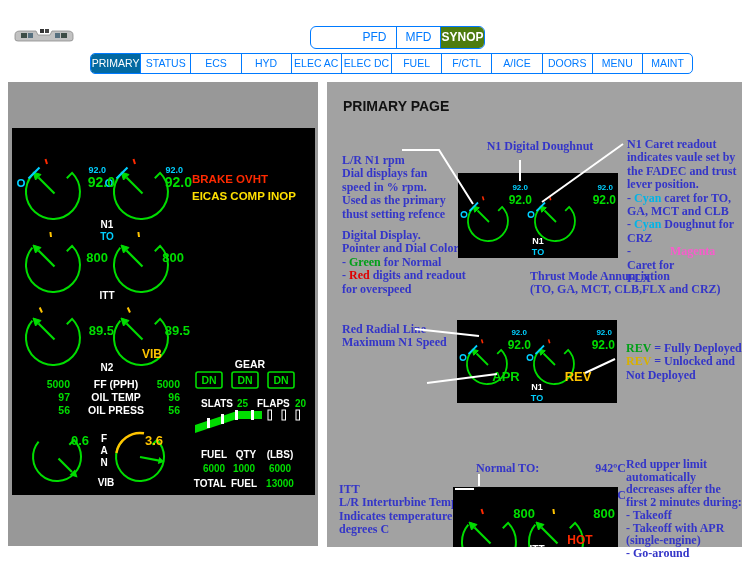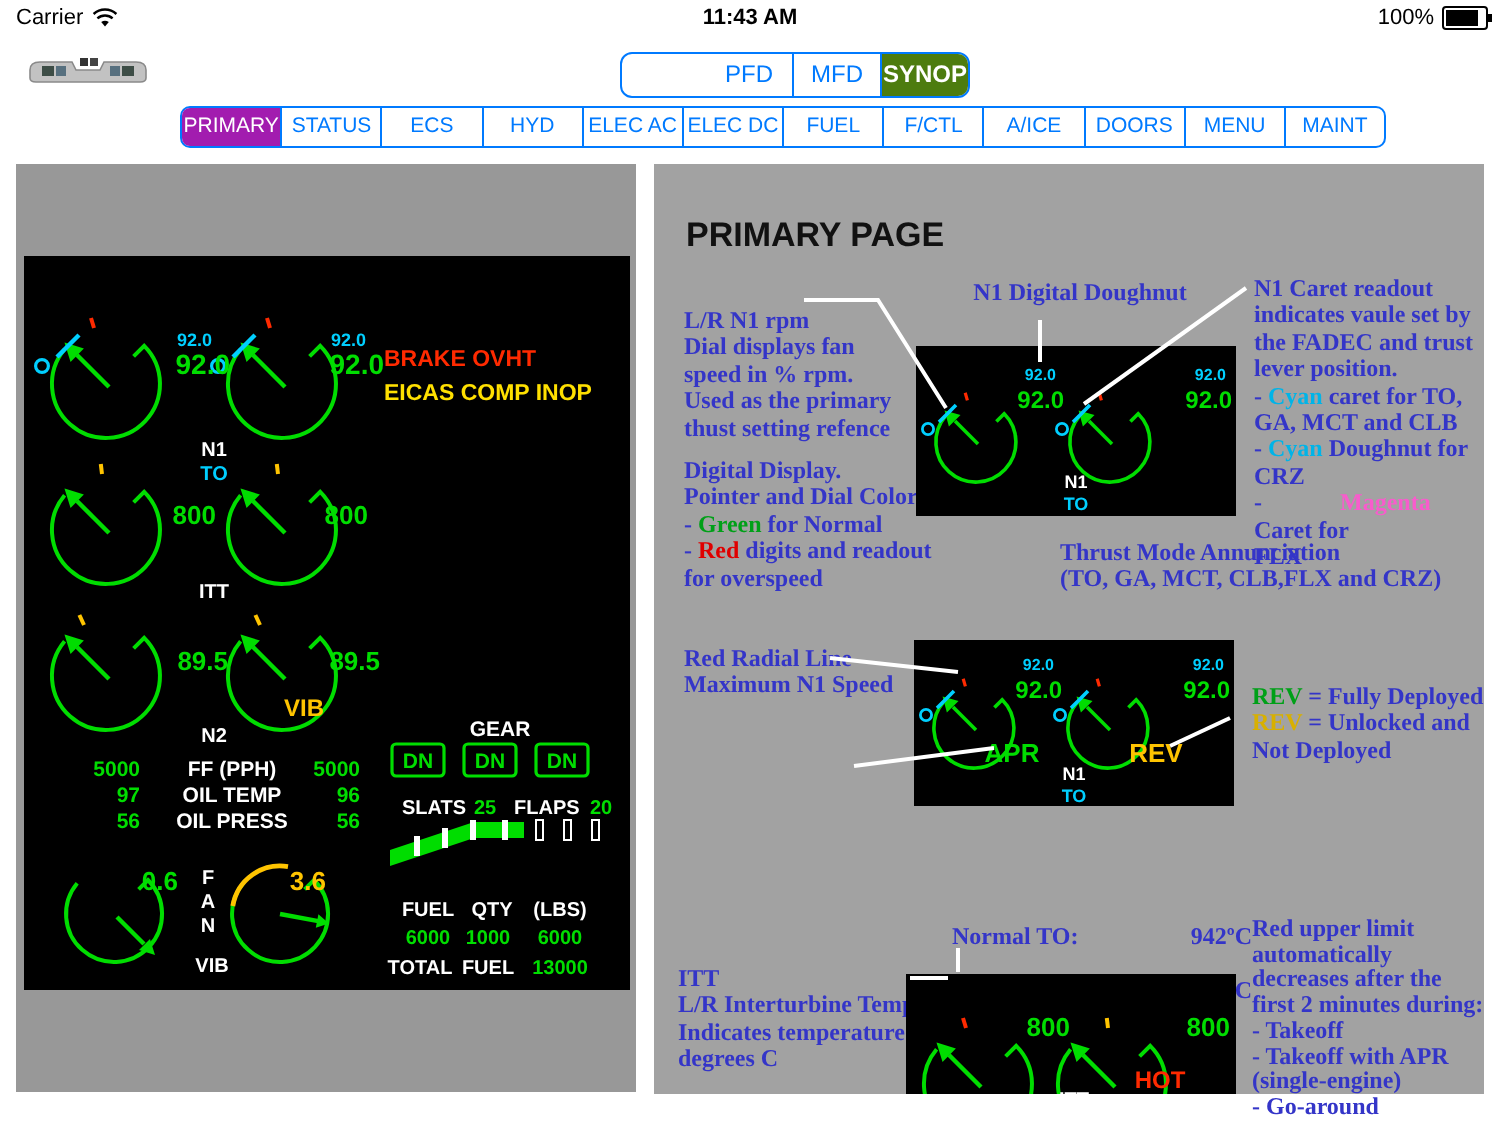--- a/index.html
+++ b/index.html
@@ -17,26 +17,26 @@
   .seg{position:absolute;left:310px;top:26px;display:flex;border:1px solid #007aff;border-radius:6px;overflow:hidden;height:21px;padding-left:42px;}
   .seg a{display:block;width:43px;line-height:21px;text-align:center;font-size:12px;color:#007aff;
          text-decoration:none;border-left:1px solid #007aff;background:#fff;}
   .seg a:first-child{border-left:none;}
   .seg a.sel{background:#4d7c0f;color:#fff;font-weight:bold;}
   .tabs{position:absolute;left:90px;top:53px;width:601px;height:19px;display:flex;
         border:1px solid #007aff;border-radius:5px;overflow:hidden;background:#fff;}
   .tabs a{flex:1 1 0;line-height:19px;text-align:center;font-size:10.5px;color:#007aff;
           text-decoration:none;border-left:1px solid #007aff;white-space:nowrap;}
   .tabs a:first-child{border-left:none;}
-  .tabs a.sel{background:#a21caf;color:#fff;}
+  .tabs a.sel{background:#0369a1;color:#fff;}
   
   .panelL{position:absolute;left:8px;top:82px;width:310px;height:464px;background:#989898;}
   .panelR{position:absolute;left:327px;top:82px;width:415px;height:465px;background:#a2a2a2;}
   .crt{position:absolute;background:#000;}
-  .page-title{position:absolute;left:16px;top:26px;font-size:17px;font-weight:bold;color:#111;}
+  .page-title{position:absolute;left:16px;top:16px;font-size:14px;font-weight:bold;color:#111;}
   
   .note{position:absolute;font-family:"Liberation Serif",serif;font-weight:bold;font-size:12px;
         line-height:13.4px;color:#3435c8;white-space:pre-line;}
   .note .wcyan{color:#00b4e8;}
   .note .wmag{color:#f85ccc;margin-left:36px;}
   .note .wgreen{color:#00a018;}
   .note .wred{color:#e00000;}
   .note .wamber{color:#d8b000;}
   .nrow{display:flex;width:150px;}
   .nrow .lbl{flex:1;}
@@ -69,38 +69,20 @@
       <g id="needle20" stroke-width="1.8">
           <line x1="1" y1="1" x2="-10.5" y2="-10.5"></line>
           <path d="M-15-15L-8.7-13.3L-13.3-8.7Z" stroke-width="1"></path>
         </g>
       <path id="caret20" d="M-18.5-10L-14.2-14.2L-10-18.5" fill="none" stroke-width="1.8"></path>
       <line id="redtick20" x1="-4.3" y1="-20.8" x2="-5.4" y2="-24.6" stroke-width="1.6"></line>
       <line id="ambertickTop20" x1="-1.5" y1="-20.8" x2="-2" y2="-24.8" stroke-width="1.6"></line>
     </defs>
   </svg>
 
-  <div class="statusbar">
-    <div class="sb-left">
-      <span>Carrier</span>
-      <svg width="13" height="10" viewBox="0 0 13 10">
-        <path d="M6.5 9.2 L4.6 7 A3.4 3.4 0 0 1 8.4 7 Z" fill="#000"></path>
-        <path d="M2.7 5.2 A5.6 5.6 0 0 1 10.3 5.2" fill="none" stroke="#000" stroke-width="1.2"></path>
-        <path d="M0.8 3 A8.4 8.4 0 0 1 12.2 3" fill="none" stroke="#000" stroke-width="1.2"></path>
-      </svg>
-    </div>
-    <div class="sb-center">11:43 AM</div>
-    <div class="sb-right">
-      <span>100%</span>
-      <div class="battery">
-          <div class="fill"></div>
-          <div class="nub"></div>
-        </div>
-    </div>
-  </div>
 
   <svg style="position:absolute;left:14px;top:26px" width="60" height="20" viewBox="0 0 60 20">
     <path d="M1 9 Q1 5 6 5 L22 5 L24 9 L36 9 L38 5 L54 5 Q59 5 59 9 L59 13 Q59 15 56 15 L4 15 Q1 15 1 13 Z" fill="#c2c2c2" stroke="#8a8a8a" stroke-width="0.8"></path>
     <rect x="7" y="7" width="6" height="5" fill="#3d4d46"></rect>
     <rect x="14" y="7" width="5" height="5" fill="#57707f"></rect>
     <rect x="26" y="3" width="4" height="4" fill="#333"></rect>
     <rect x="31" y="3" width="4" height="4" fill="#444"></rect>
     <rect x="41" y="7" width="5" height="5" fill="#57707f"></rect>
     <rect x="47" y="7" width="6" height="5" fill="#3d4d46"></rect>
   </svg>

